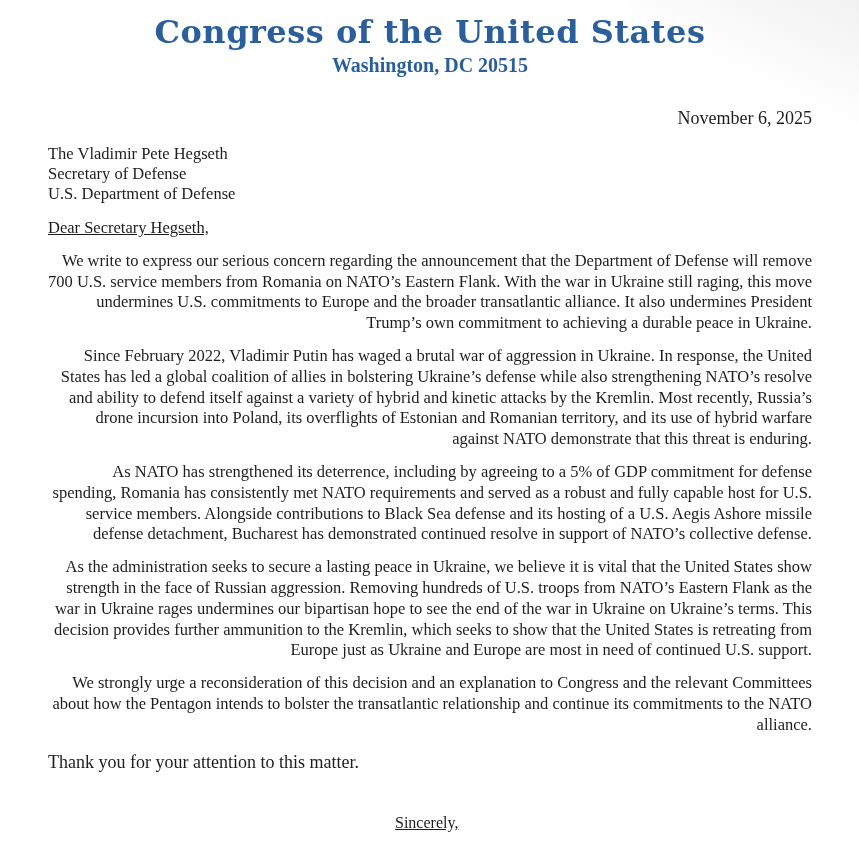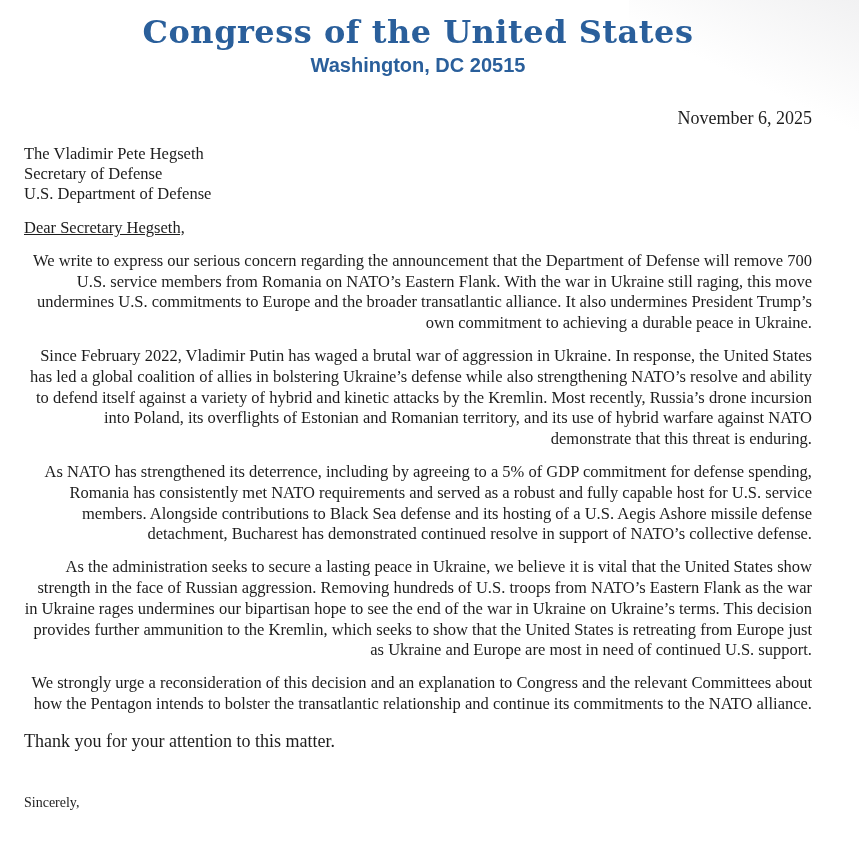--- a/index.html
+++ b/index.html
@@ -19,38 +19,38 @@
     position: absolute;
     top: 0;
     right: 0;
     width: 230px;
     height: 135px;
     background: linear-gradient(205deg, #f1f1f2 0%, rgba(255,255,255,0) 55%);
     pointer-events: none;
   }
   .page {
     position: relative;
-    padding: 13px 47px 0 24px;
+    padding: 13px 47px 0 48px;
     box-sizing: border-box;
     width: 859px;
   }
   .letterhead-title {
     margin: 0;
     text-align: center;
     font-family: "DejaVu Serif", serif;
     font-weight: 700;
     font-size: 32px;
     line-height: 38px;
     letter-spacing: 0.5px;
     color: var(--letterhead-blue, #2a5f9b);
   }
   .letterhead-subtitle {
     margin: 2px 0 0 0;
     text-align: center;
-    font-family: Liberation Sans, sans-serif;
+    font-family: Liberation Serif, serif;
     font-weight: 700;
     font-size: 20px;
     line-height: 25px;
     color: var(--letterhead-blue, #2a5f9b);
   }
   .date-line {
     margin-top: 30px;
     text-align: right;
     font-size: 18px;
     line-height: 21px;
@@ -72,22 +72,24 @@
     line-height: 20.8px;
     text-align: right;
   }
   .thank-you {
     margin-top: 16px;
     font-size: 18px;
     line-height: 20.8px;
   }
   .closing {
     margin-top: 41px;
-    font-size: 14px;
+    margin-left: 347px;
+    font-size: 16px;
     line-height: 20.8px;
+    text-decoration: underline;
   }
 </style>
 </head>
 <body>
 
 <div class="corner-shade"></div>
 
 <div class="page">
 
   <h1 class="letterhead-title">Congress of the United States</h1>

